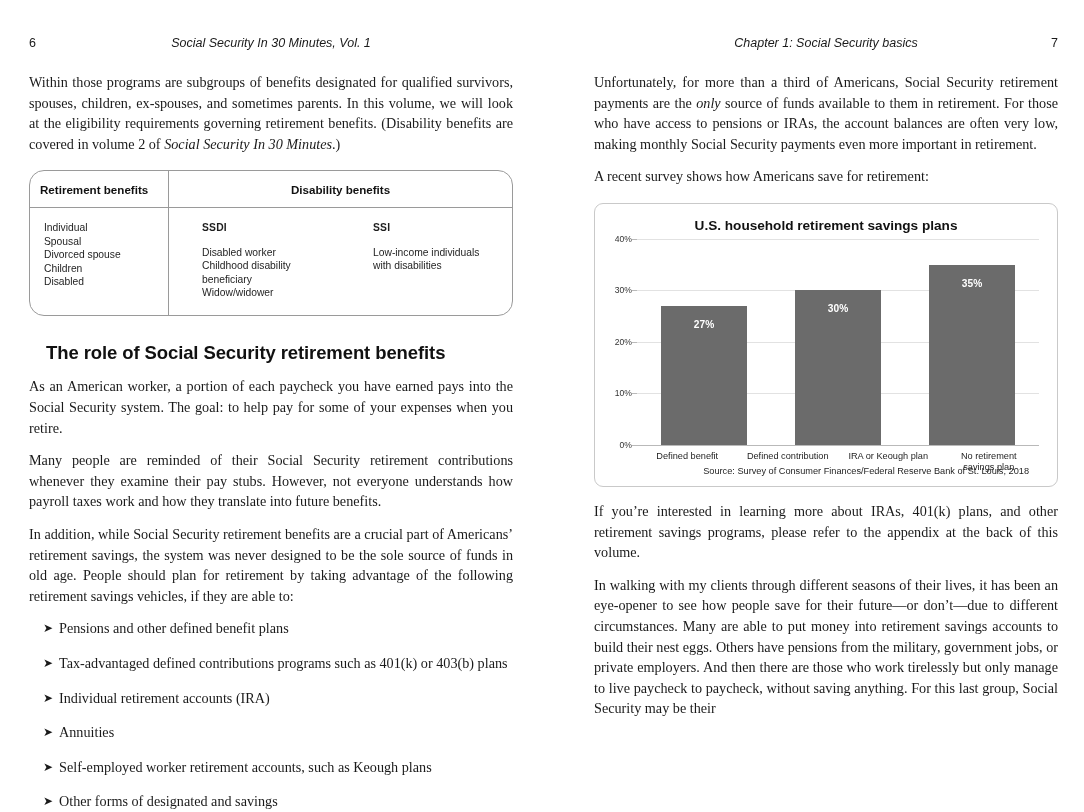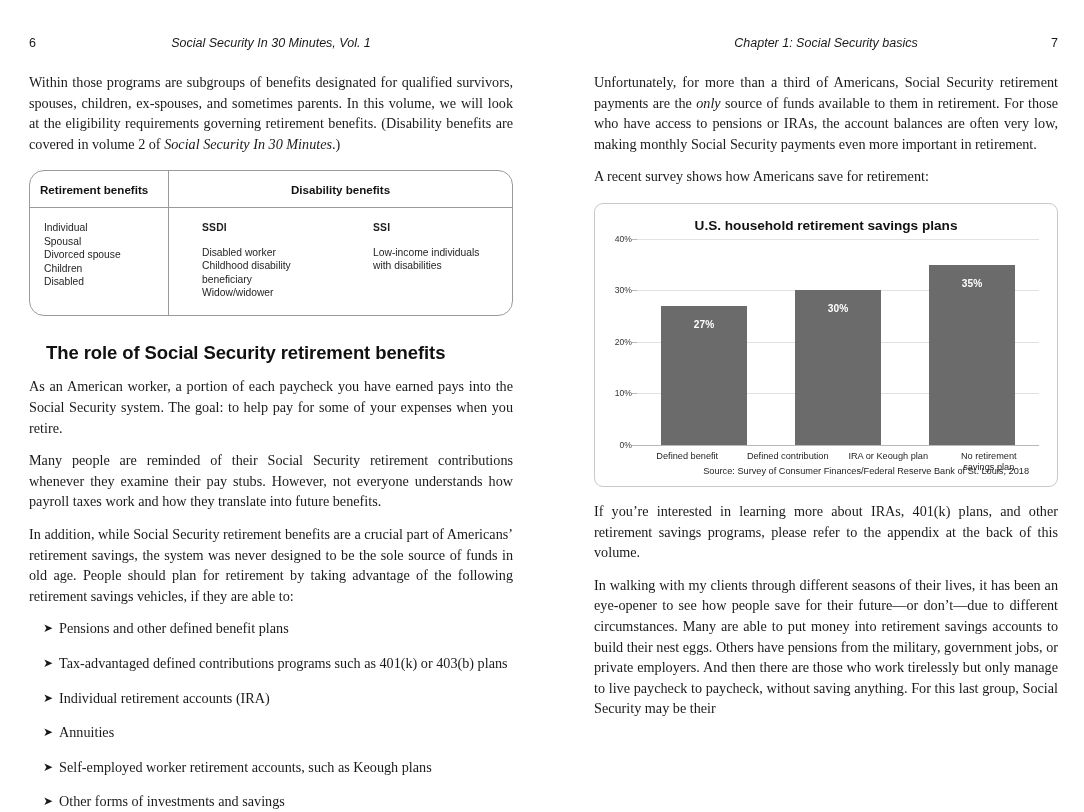--- a/index.html
+++ b/index.html
@@ -319,21 +319,21 @@
       <li>
         <span class="arrow">➤</span>
         <span>Annuities</span>
       </li>
       <li>
         <span class="arrow">➤</span>
         <span>Self-employed worker retirement accounts, such as Keough plans</span>
       </li>
       <li>
         <span class="arrow">➤</span>
-        <span>Other forms of investments and savings</span>
+        <span>Other forms of designated and savings</span>
       </li>
     </ul>
   </div>
 
   <div class="page page-right">
 
     <div class="runhead">
       <span class="rh-title">Chapter 1: Social Security basics</span>
       <span class="folio folio-right">7</span>
     </div>

